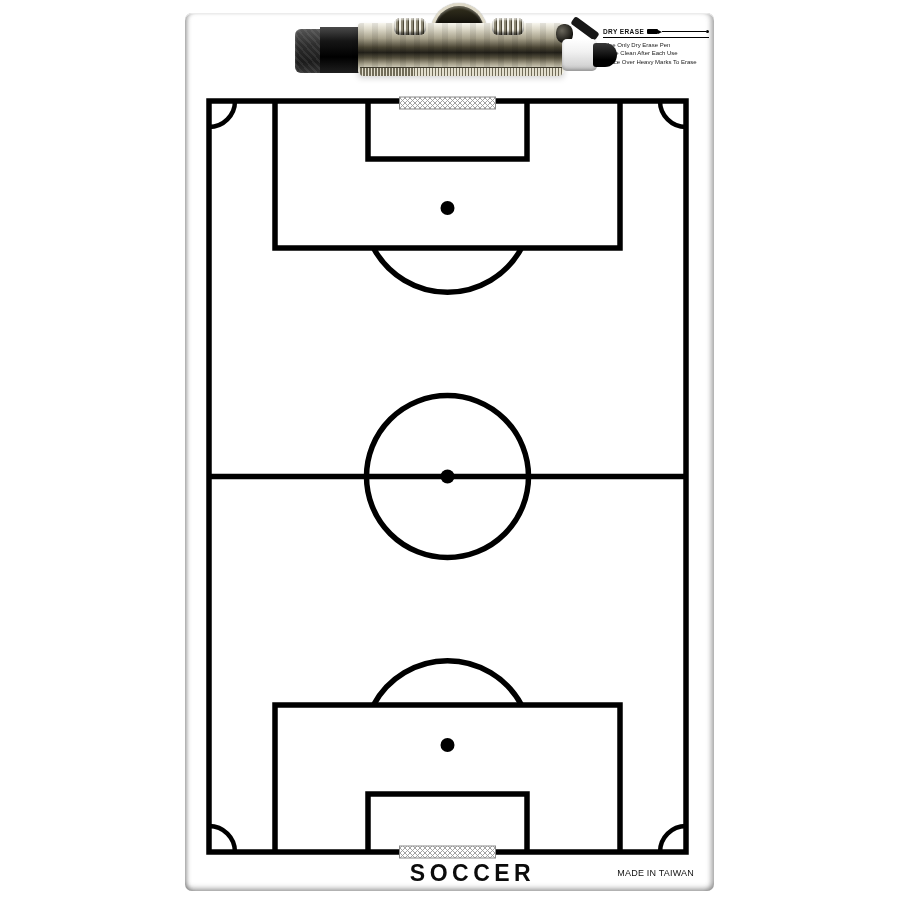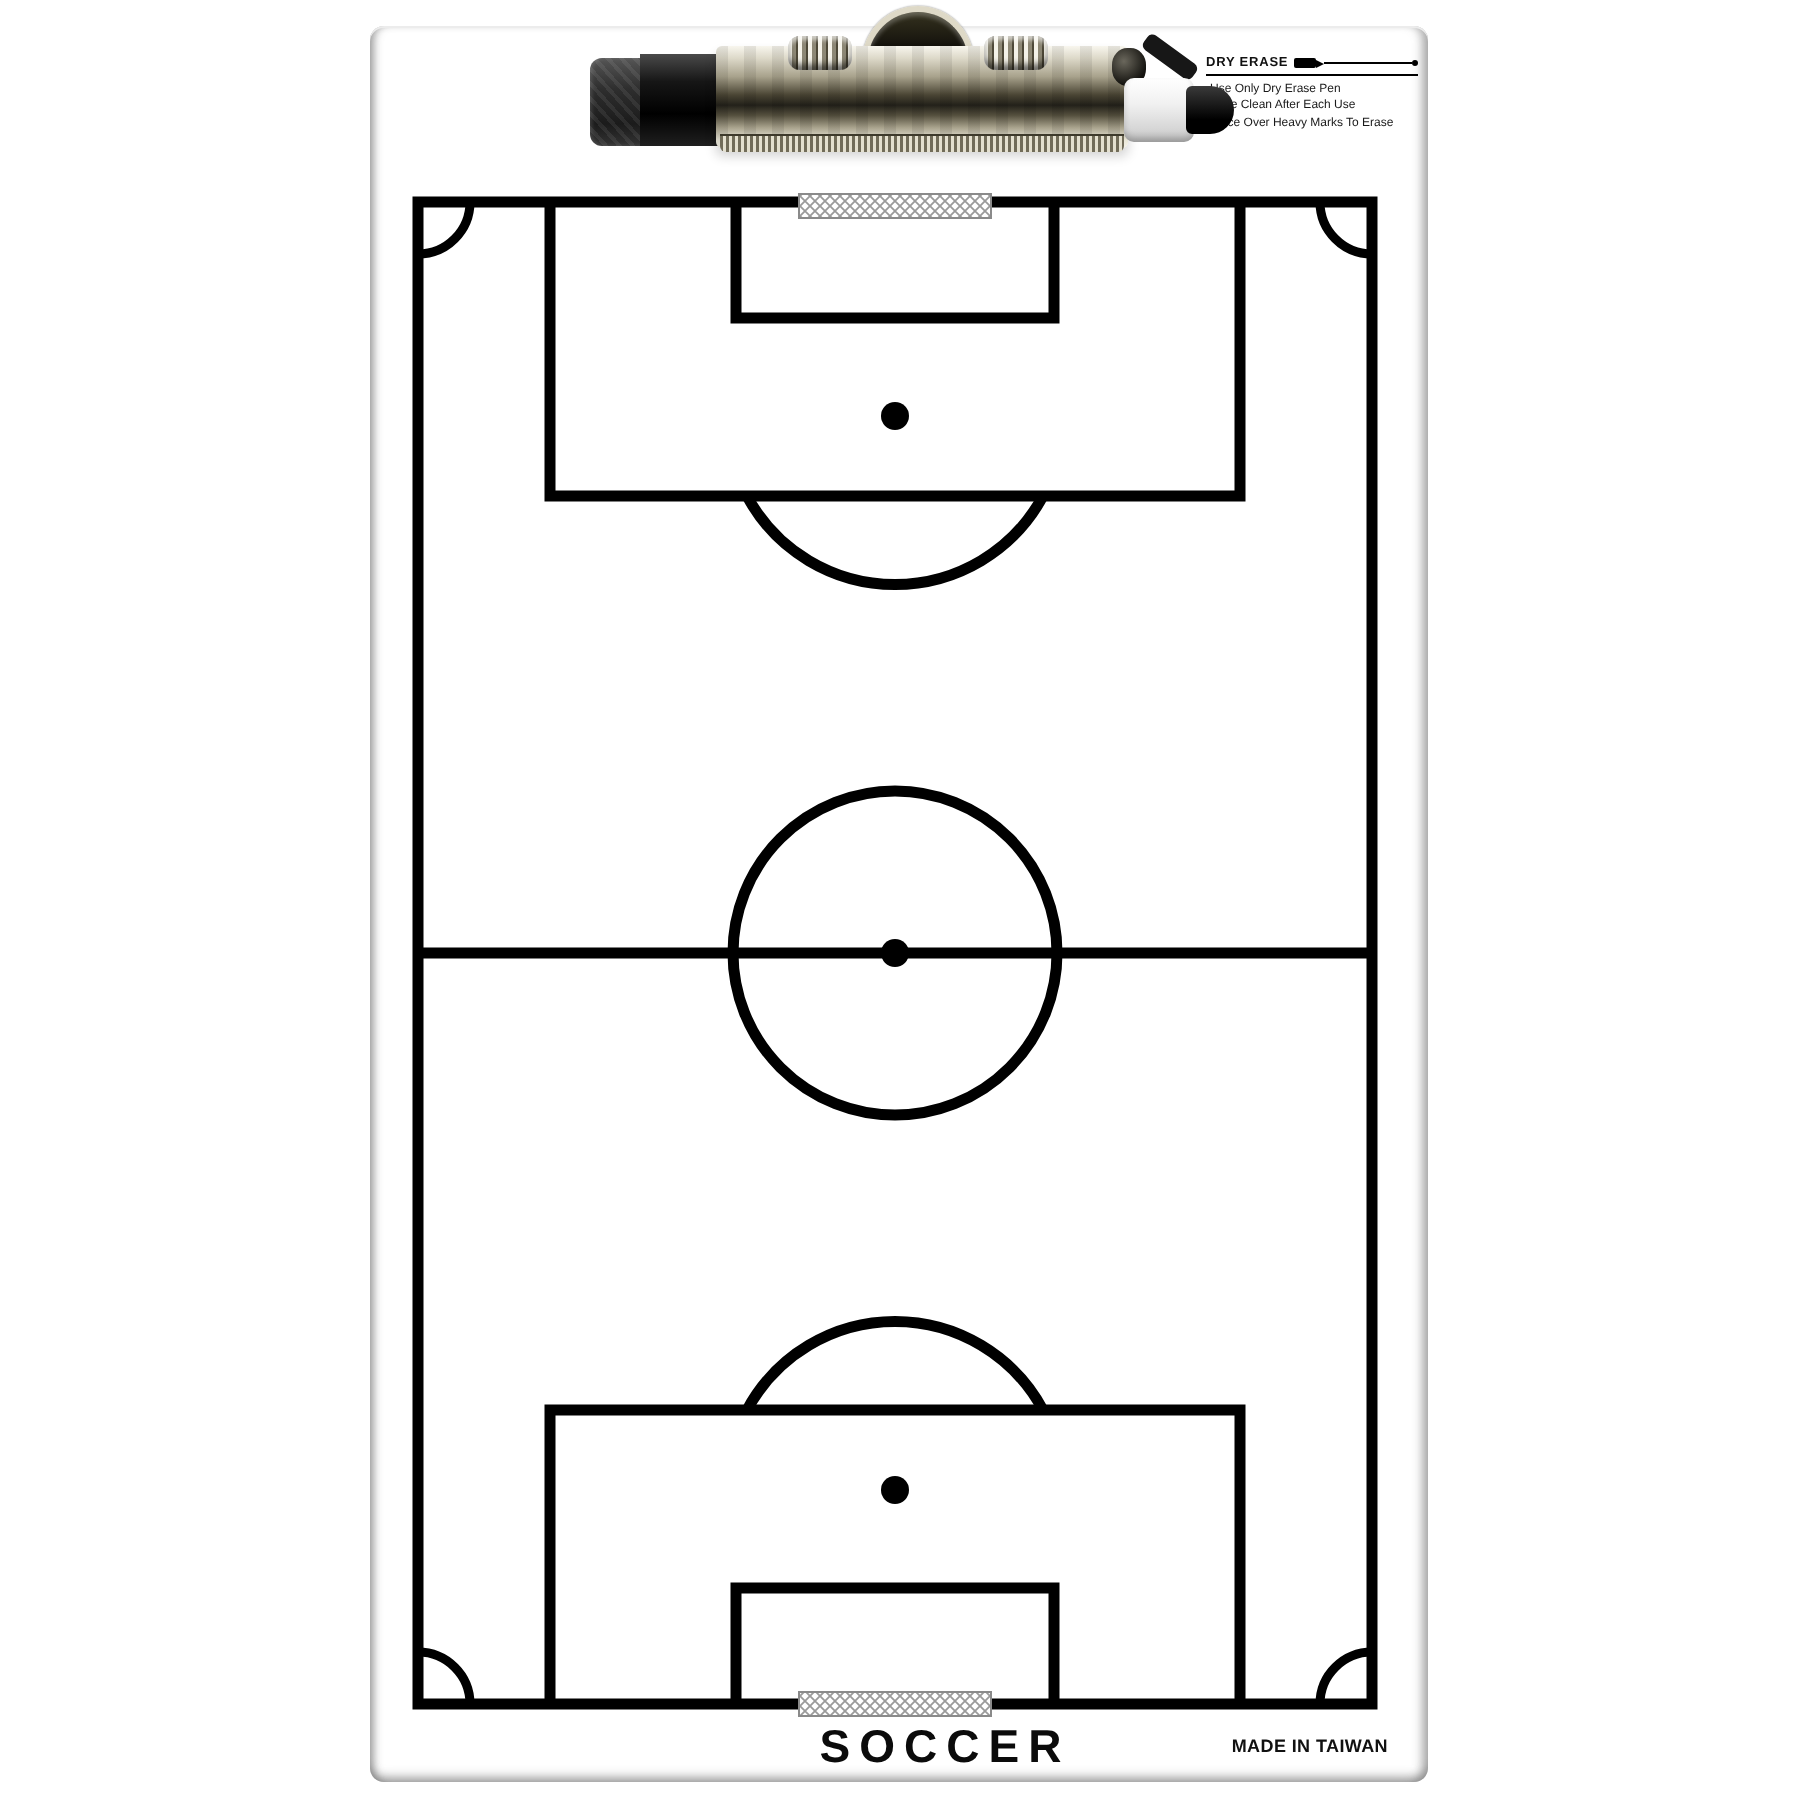--- a/index.html
+++ b/index.html
@@ -35,21 +35,21 @@
   .dry-items { margin-top:2.5px; }
   .dry-item { font-size:6px; line-height:8.8px; white-space:nowrap; color:#1a1a1a; }
 
   
   .sport-title {
     position:absolute; left:0; width:100%; top:847px; text-align:center;
     font-size:23px; font-weight:bold; letter-spacing:4.5px; color:#0b0b0b;padding-left:46px;
   }
   .origin-label {
     position:absolute; right:20px; top:855px;
-    font-size:9px; color:#111; letter-spacing:.2px;font-weight:bold;
+    font-size:9px; color:#111; letter-spacing:.2px;
   }
 
   
   .clip-assembly { position:absolute; left:0; top:0; width:900px; height:95px; }
   .marker-eraser {
     position:absolute; left:295px; top:29px; width:27px; height:44px;
     background:
       repeating-linear-gradient(48deg, rgba(255,255,255,.07) 0 2px, transparent 2px 5px),
       linear-gradient(180deg,#555 0%,#2e2e2e 35%,#1b1b1b 75%,#333 100%);
     border-radius:6px 0 0 6px;

